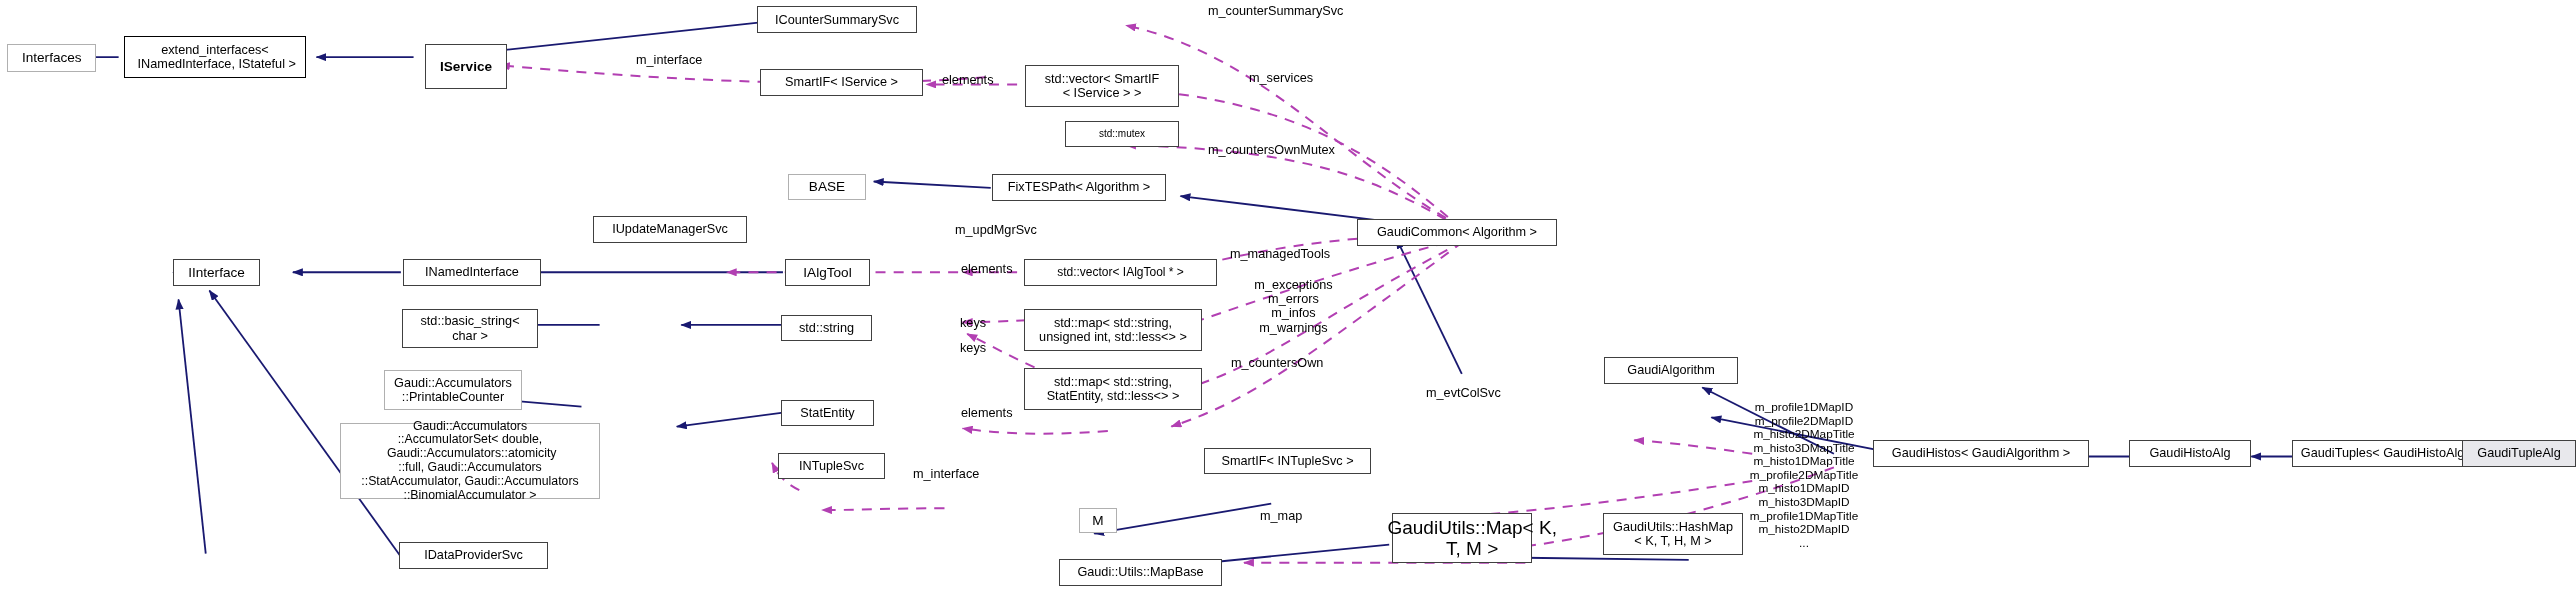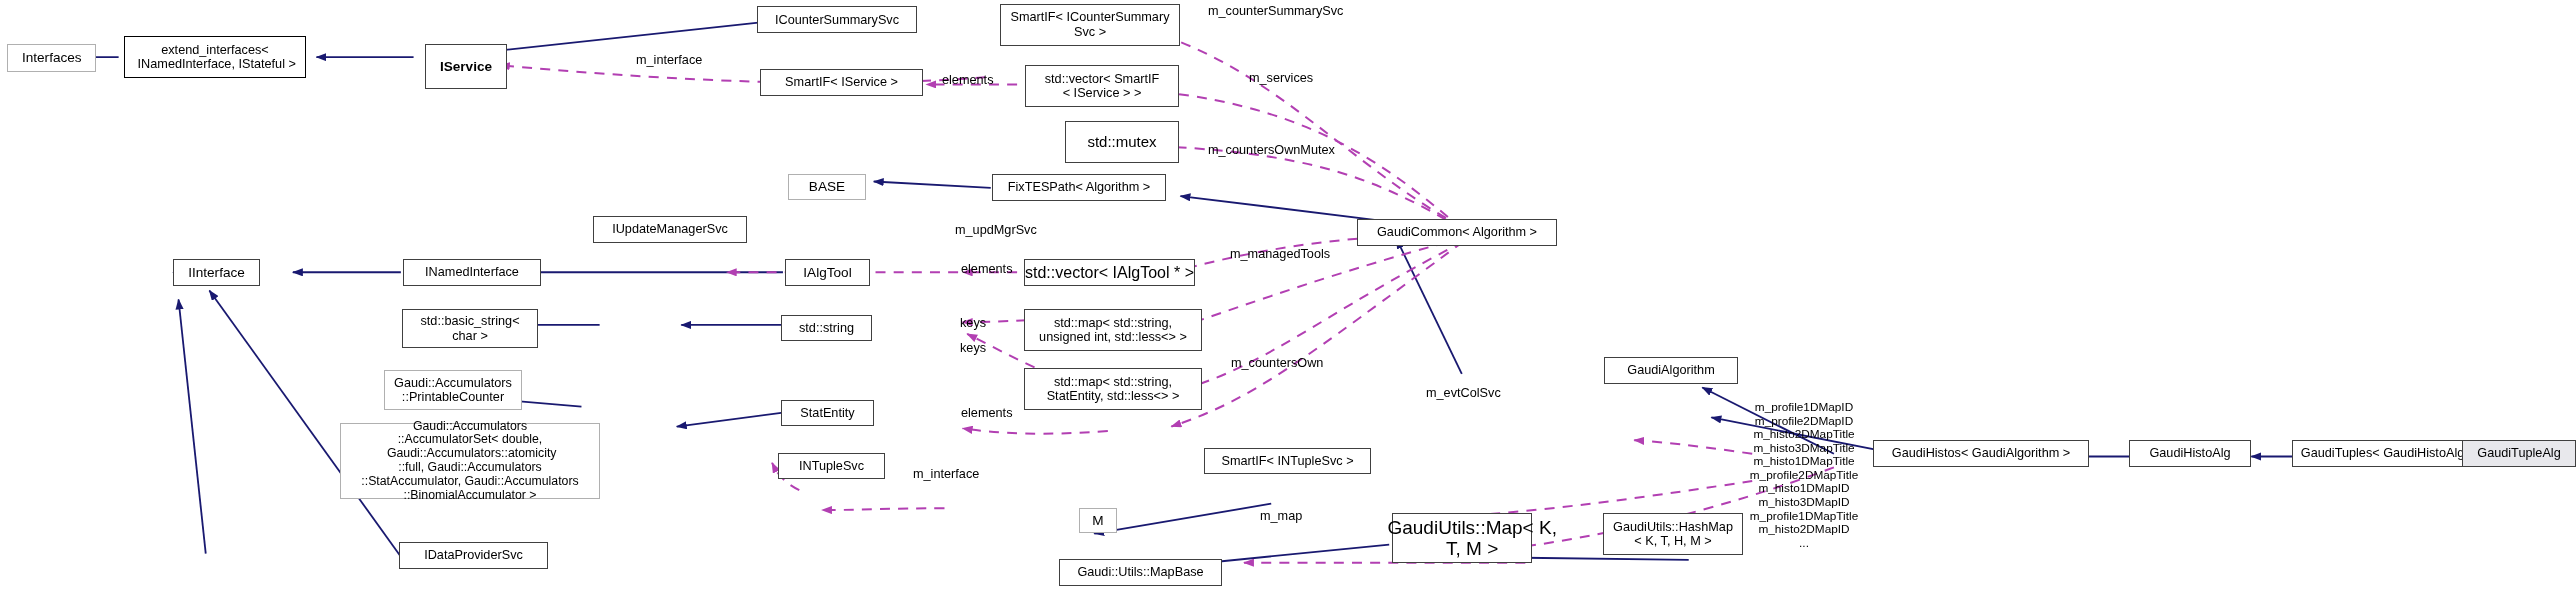--- a/index.html
+++ b/index.html
@@ -134,45 +134,43 @@
 
   <div class="node grey" style="left:7.3px; top:44px; width:89px; height:28px;">Interfaces</div>
 
   <div class="node" style="left:124px; top:36px; width:182px; height:42px; font-size:12.7px;">extend_interfaces&lt;
  INamedInterface, IStateful &gt;</div>
 
   <div class="node thick" style="left:425px; top:44px; width:82px; height:45px;font-weight:bold;">IService</div>
 
   <div class="node thick" style="left:757px; top:6.4px; width:160px; height:27px; font-size:12.7px;">ICounterSummarySvc</div>
 
-  <div class="node thick" style="left:1000px; top:3.6px; width:180px; height:42px; font-size:12.7px;">SmartIF&lt; ICounterSummary
-Svc &gt;</div>
 
   <div class="node thick" style="left:760px; top:69px; width:163px; height:27px; font-size:12.7px;">SmartIF&lt; IService &gt;</div>
 
   <div class="node thick" style="left:1025px; top:65px; width:154px; height:42px; font-size:12.7px;">std::vector&lt; SmartIF
 &lt; IService &gt; &gt;</div>
 
-  <div class="node thick" style="left:1065px; top:121px; width:114px; height:42px; font-size:15px;">std::mutex</div>
+  <div class="node thick" style="left:1065px; top:121px; width:114px; height:26px; font-size:10px;">std::mutex</div>
 
   <div class="node grey" style="left:788px; top:174px; width:78px; height:26px;">BASE</div>
 
   <div class="node thick" style="left:992px; top:174px; width:174px; height:27px; font-size:12.7px;">FixTESPath&lt; Algorithm &gt;</div>
 
   <div class="node thick" style="left:593px; top:216px; width:154px; height:27px; font-size:12.7px;">IUpdateManagerSvc</div>
 
   <div class="node thick" style="left:1357px; top:219px; width:200px; height:27px; font-size:12.7px;">GaudiCommon&lt; Algorithm &gt;</div>
 
   <div class="node thick" style="left:173px; top:259px; width:87px; height:27px;">IInterface</div>
 
   <div class="node thick" style="left:403px; top:259px; width:138px; height:27px; font-size:12.7px;">INamedInterface</div>
 
   <div class="node thick" style="left:785px; top:259px; width:85px; height:27px;">IAlgTool</div>
 
-  <div class="node thick" style="left:1024px; top:259px; width:171px; height:27px; font-size:16px;">std::vector&lt; IAlgTool * &gt;</div>
+  <div class="node thick" style="left:1024px; top:259px; width:193px; height:27px; font-size:12px;">std::vector&lt; IAlgTool * &gt;</div>
 
   <div class="node thick" style="left:402px; top:309px; width:136px; height:39px; font-size:12.7px;">std::basic_string&lt;
 char &gt;</div>
 
   <div class="node thick" style="left:781px; top:315px; width:91px; height:26px; font-size:12.7px;">std::string</div>
 
   <div class="node thick" style="left:1024px; top:309px; width:178px; height:42px; font-size:12.7px;">std::map&lt; std::string,
 unsigned int, std::less&lt;&gt; &gt;</div>
 
   <div class="node grey" style="left:384px; top:370px; width:138px; height:40px; font-size:12.7px;">Gaudi::Accumulators
@@ -225,20 +223,24 @@
   <div class="edge-label" style="left:1249px; top:71px;">m_services</div>
 
   <div class="edge-label" style="left:1208px; top:143px;">m_countersOwnMutex</div>
 
   <div class="edge-label" style="left:955px; top:223px;">m_updMgrSvc</div>
 
   <div class="edge-label" style="left:1230px; top:247px;">m_managedTools</div>
 
   <div class="edge-label" style="left:961px; top:262px;">elements</div>
 
+  <div class="edge-label" style="left:1221px; top:278px; width:145px;">m_exceptions
+m_errors
+m_infos
+m_warnings</div>
 
   <div class="edge-label" style="left:960px; top:316px;">keys</div>
 
   <div class="edge-label" style="left:960px; top:341px;">keys</div>
 
   <div class="edge-label" style="left:1231px; top:356px;">m_countersOwn</div>
 
   <div class="edge-label" style="left:961px; top:406px;">elements</div>
 
   <div class="edge-label" style="left:1426px; top:386px;">m_evtColSvc</div>

